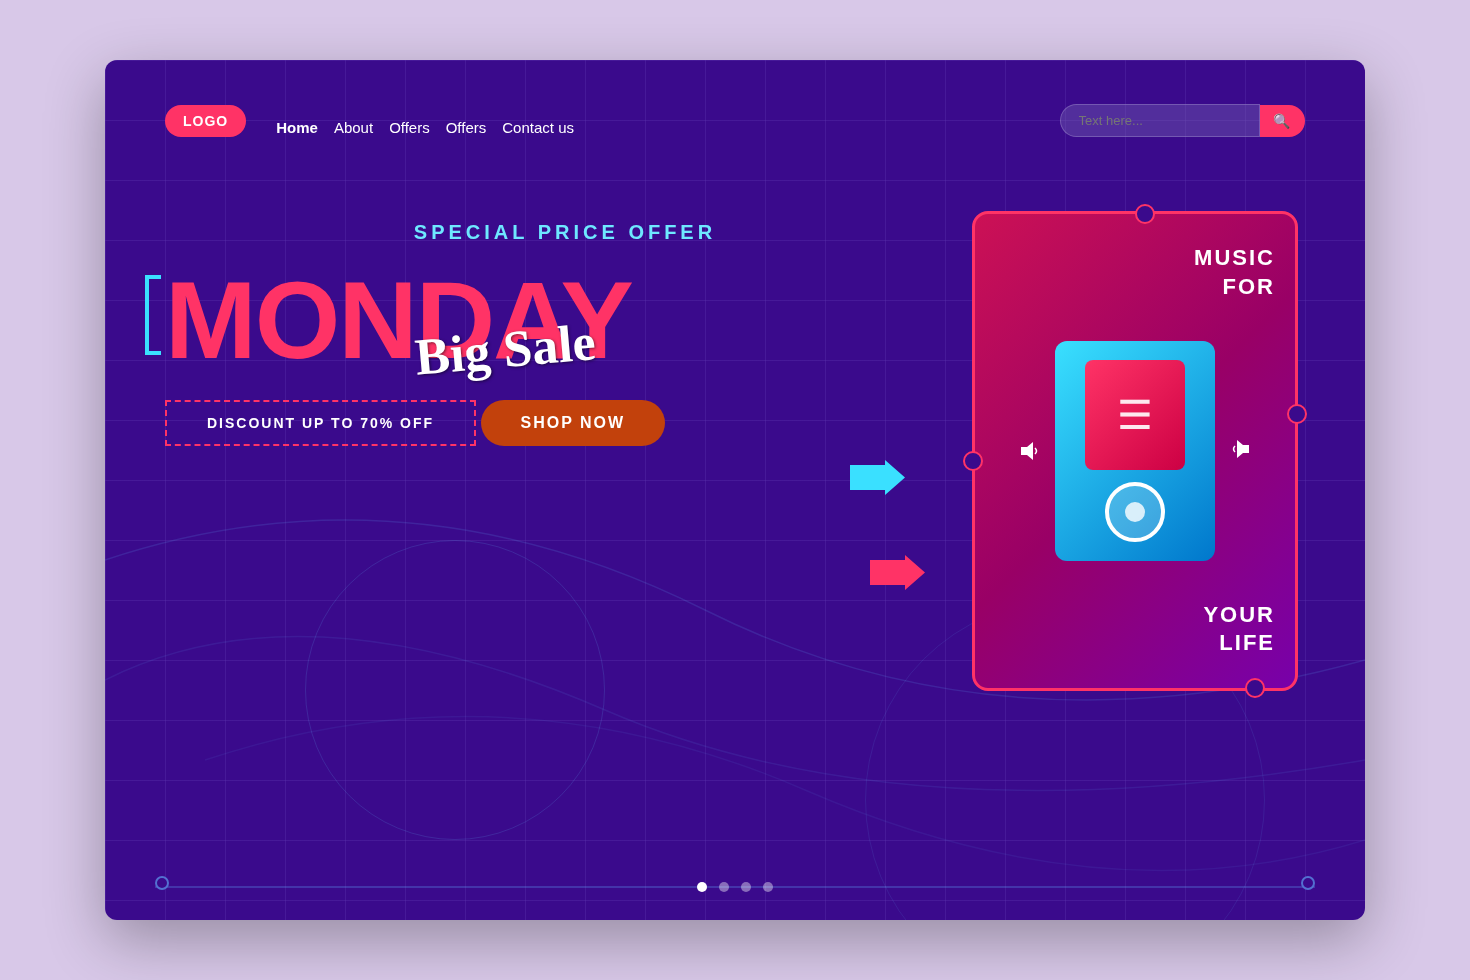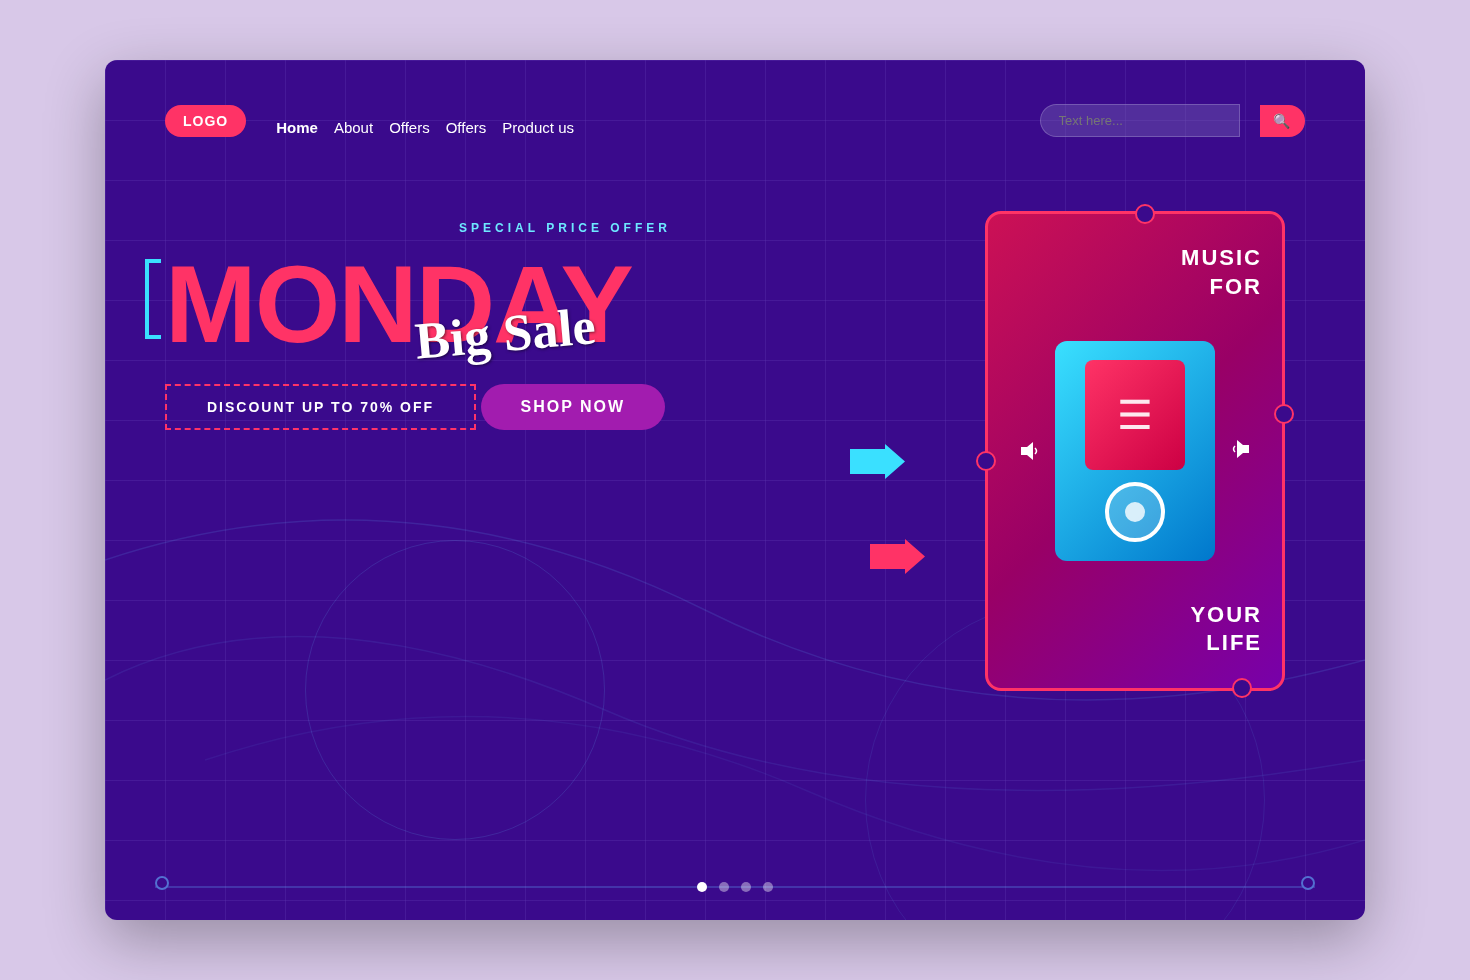--- a/index.html
+++ b/index.html
@@ -72,21 +72,20 @@
       font-size: 15px;
       font-weight: 400;
     }
     .nav-links li.active a {
       font-weight: 700;
     }
     .search-area {
       margin-left: auto;
       display: flex;
       align-items: center;
-      gap: 20px;
     }
     .search-input {
       background: rgba(120, 100, 180, 0.4);
       border: 1px solid rgba(150,130,200,0.5);
       border-radius: 20px 0 0 20px;
       padding: 8px 18px;
       color: rgba(255,255,255,0.6);
       font-size: 13px;
       width: 200px;
       outline: none;
@@ -116,25 +115,25 @@
       width: 340px;
       display: flex;
       align-items: center;
       justify-content: center;
       padding-top: 10px;
     }
 
     
     .special-price-label {
       color: #6ee8ff;
-      font-size: 12px;
+      font-size: 20px;
       font-weight: 600;
       letter-spacing: 4px;
       text-align: center;
-      margin-bottom: 14px;
+      margin-bottom: 21px;
       text-transform: uppercase;
     }
 
     
     .cyber-monday-container {
       position: relative;
       margin-bottom: 10px;
     }
     .cyber-text {
       font-size: 110px;
@@ -197,36 +196,36 @@
     .description {
       color: rgba(255,255,255,0.85);
       font-size: 14px;
       line-height: 1.7;
       max-width: 520px;
       margin: 15px 0 25px 0;
     }
 
     
     .shop-now-btn {
-      background: #a21caf;
+      background: #c2410c;
       color: white;
       border: none;
       border-radius: 25px;
       padding: 14px 40px;
       font-size: 16px;
       font-weight: 800;
       letter-spacing: 2px;
       cursor: pointer;
       text-transform: uppercase;
     }
 
     
     .music-card {
       position: relative;
-      width: 300px;
+      width: 326px;
       height: 480px;
       border: 3px solid #ff3366;
       border-radius: 16px;
       background: linear-gradient(135deg, #cc1155 0%, #990066 50%, #7700aa 100%);
       display: flex;
       flex-direction: column;
       align-items: center;
       justify-content: space-between;
       padding: 30px 20px;
     }
@@ -415,21 +414,21 @@
       <li>
         <a href="#">About</a>
       </li>
       <li>
         <a href="#">Offers</a>
       </li>
       <li>
         <a href="#">Offers</a>
       </li>
       <li>
-        <a href="#">Product us</a>
+        <a href="#">Contact us</a>
       </li>
     </ul>
     <div class="search-area">
       <input class="search-input" type="text" placeholder="Text here..." style="">
       <button class="search-btn">
         <span>🔍</span>
       </button>
     </div>
   </nav>
 

